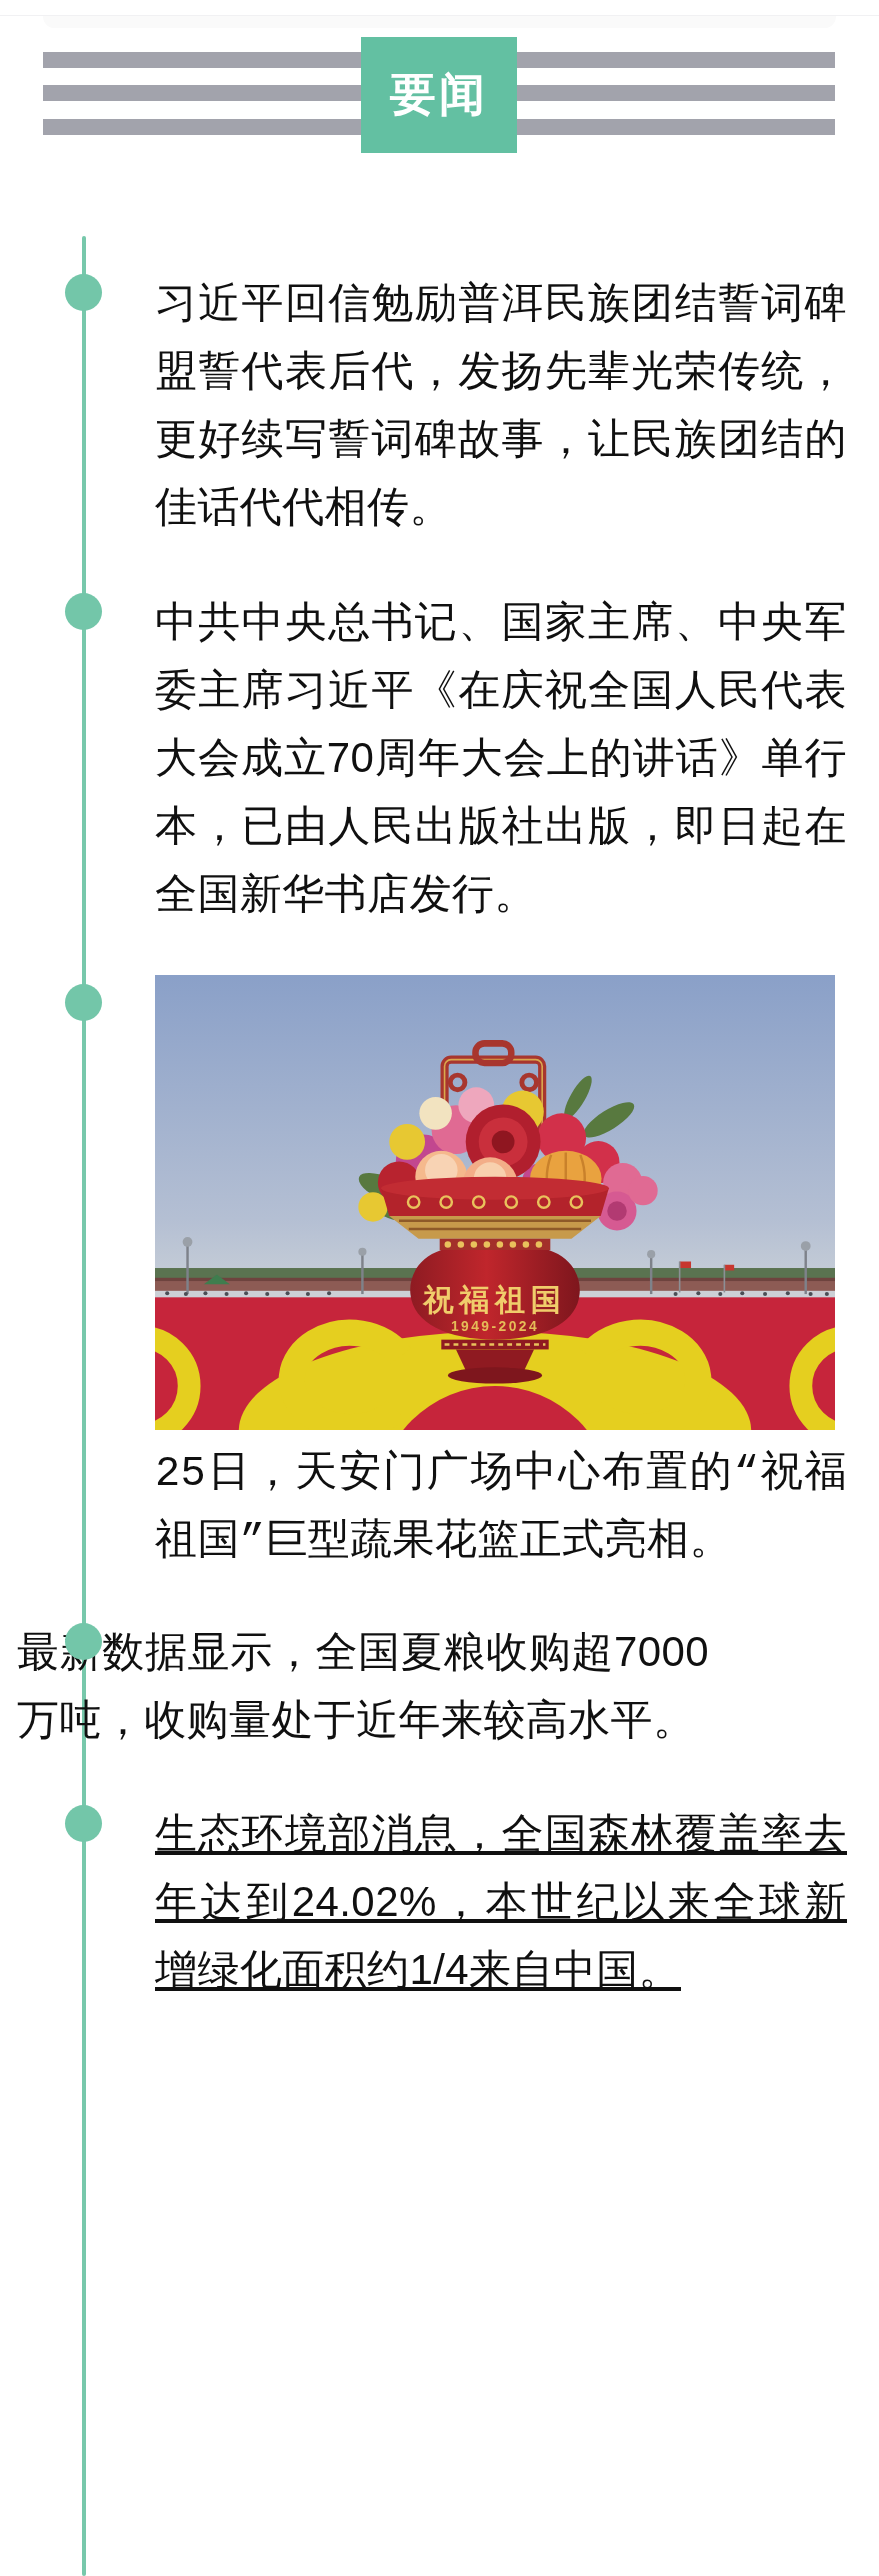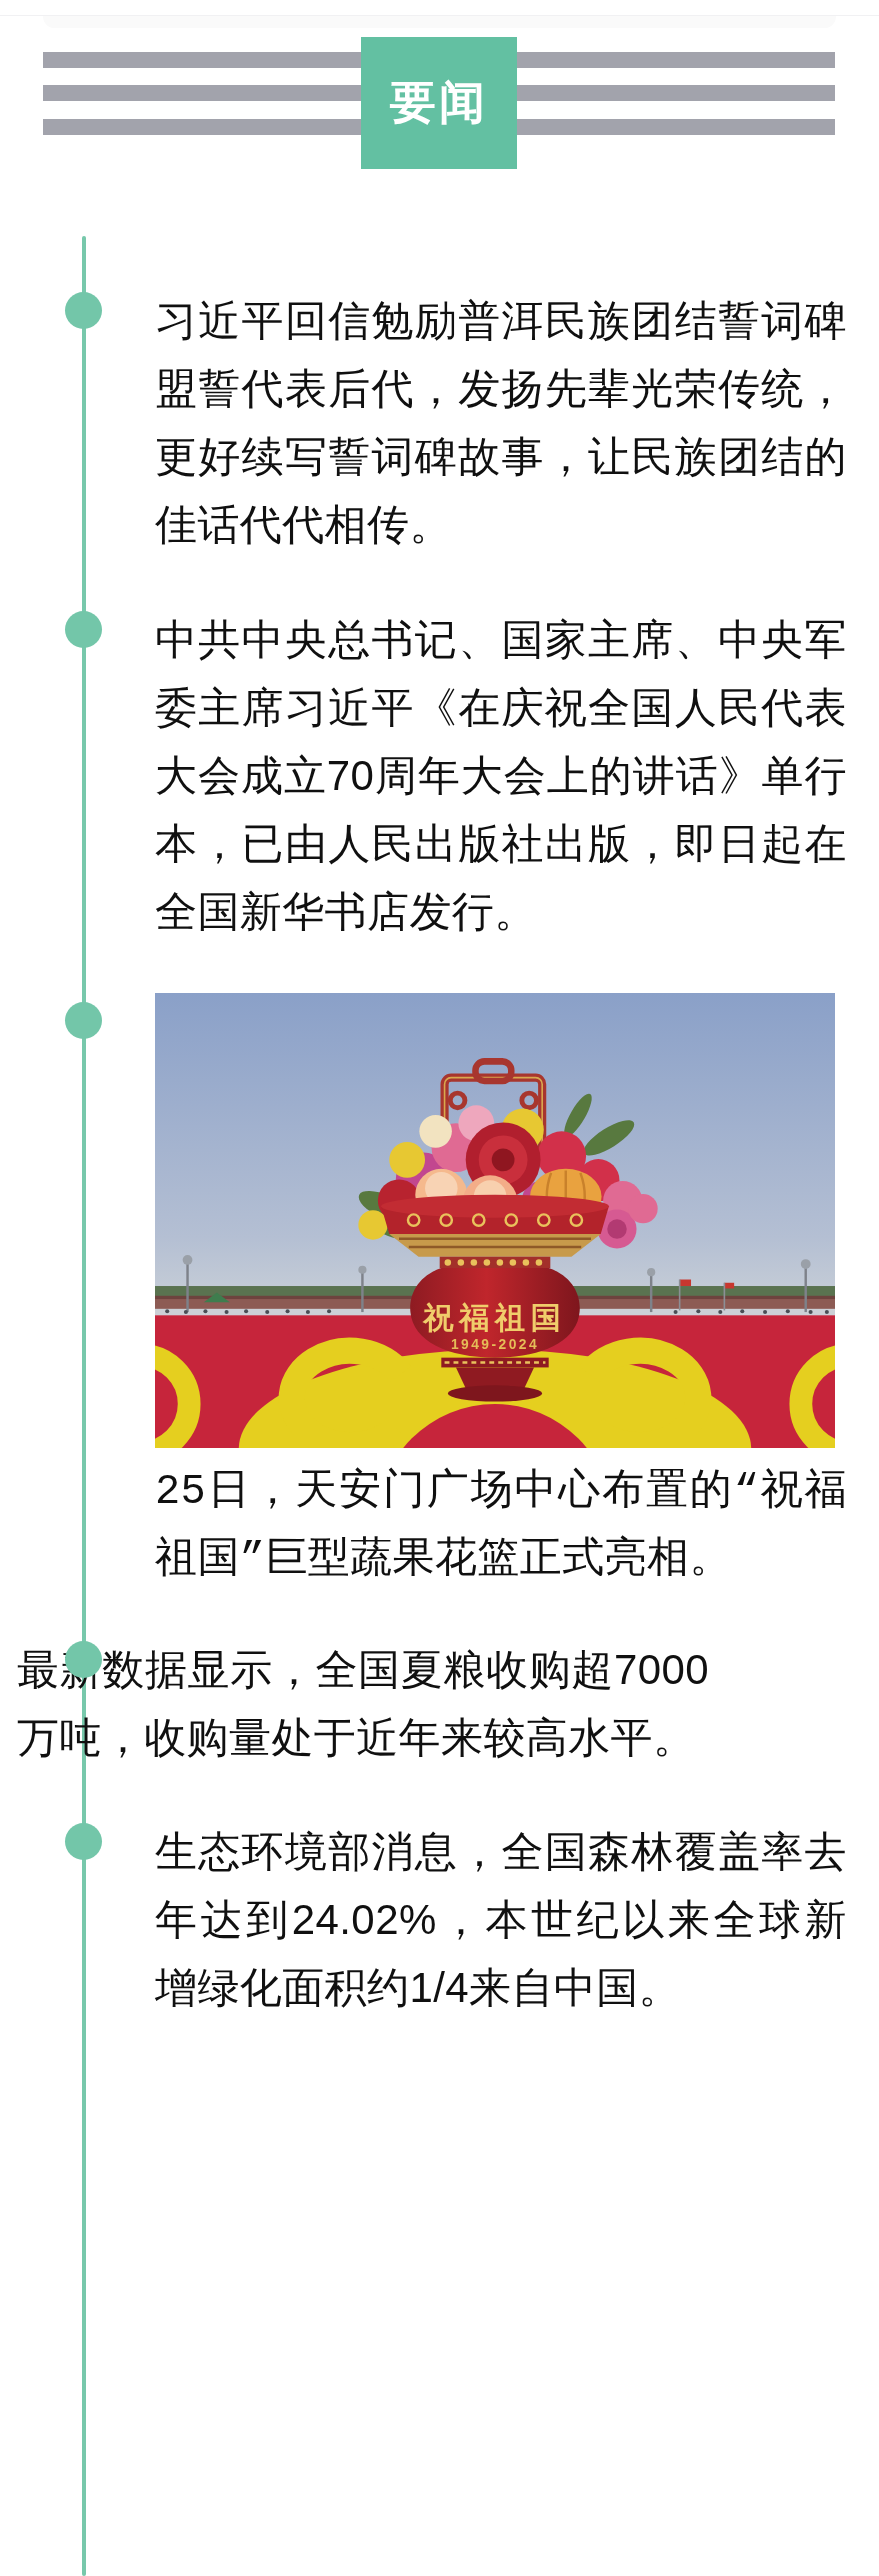--- a/index.html
+++ b/index.html
@@ -10,38 +10,38 @@
   }
   
   .top-hairline{position:absolute;top:14.7px;left:0;width:879px;height:1.6px;background:#f1f1f3;}
   .prev-card{position:absolute;top:15.5px;left:43px;width:793px;height:12.2px;background:#fafafa;
     border-radius:0 0 11.4px 11.4px;}
   
   .stripe{position:absolute;left:43px;width:792px;height:15.5px;background:#a2a3ac;}
   .stripe.s1{top:52px;} .stripe.s2{top:85px;} .stripe.s3{top:119px;}
   
   .badge{
-    position:absolute;left:361px;top:37px;width:156px;height:132px;background:#63c0a2;
+    position:absolute;left:361px;top:37px;width:156px;height:116px;background:#63c0a2;
     color:#ffffff;font-size:46px;font-weight:600;letter-spacing:3.3px;
     display:flex;align-items:center;justify-content:center;
   }
   
   .vline{position:absolute;left:82px;top:236px;width:4.1px;height:2340px;background:#77c8ab;border-radius:2.4px;}
-  .news{position:absolute;top:287px;left:0;width:879px;}
+  .news{position:absolute;top:269px;left:0;width:879px;}
   .item{
     position:relative;padding-left:155px;width:692px;
     font-size:42px;line-height:68px;letter-spacing:0.4px;color:#101010;
     text-align:justify;word-break:break-all;margin-bottom:47px;
   }
   .dot{position:absolute;left:65px;top:4.9px;width:37px;height:37px;border-radius:50%;background:#73c6a9;}
   .item.photo-item{margin-bottom:42px;}
   .item.photo-item .dot{top:9px;}
   .item.i4{margin-bottom:43px;}
   .item.i6{margin-bottom:46px;padding-left:17px;}
-  .item.i7{margin-bottom:0;}
+  .item.i7{margin-bottom:0;text-decoration:underline;}
   .photo{display:block;width:680px;height:455px;margin-bottom:9.8px;}
   .caption{width:692px;font-family:Liberation Mono, monospace;}
 </style>
 </head>
 <body>
 
 <div class="top-hairline"></div>
 <div class="prev-card"></div>
 
 <div class="stripe s1"></div>

